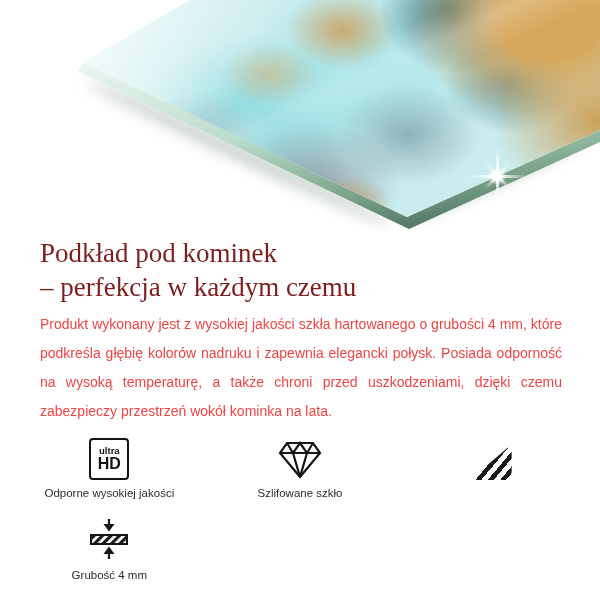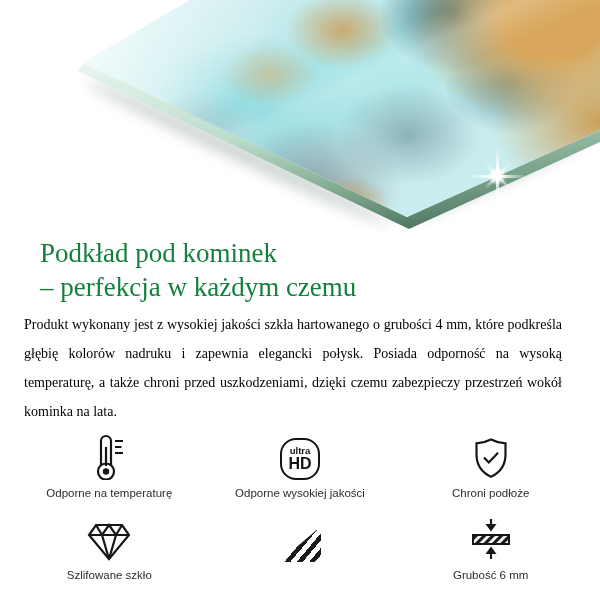--- a/index.html
+++ b/index.html
@@ -46,30 +46,30 @@
     background:linear-gradient(90deg,rgba(255,255,255,0),#fff 45%,#fff 55%,rgba(255,255,255,0));}
   .ray-d1{left:-1.5px;top:-18px;width:3px;height:36px;transform:rotate(45deg);
     background:linear-gradient(180deg,rgba(255,255,255,0),#fff 50%,rgba(255,255,255,0));}
   .ray-d2{left:-1.5px;top:-18px;width:3px;height:36px;transform:rotate(-45deg);
     background:linear-gradient(180deg,rgba(255,255,255,0),#fff 50%,rgba(255,255,255,0));}
   .glow{left:-9px;top:-9px;width:18px;height:18px;border-radius:50%;
     background:radial-gradient(circle,#fff 0%,rgba(255,255,255,0.7) 40%,rgba(255,255,255,0) 75%);}
 
   
   .heading{margin:4px 40px 0;font-family:"Liberation Serif","DejaVu Serif",serif;
-    font-weight:400;font-size:27px;line-height:34px;color:#15803d;}
-  .desc{margin:6px 38px 0 24px;font-size:14px;line-height:29px;text-align:justify;color:#000000;font-family:Liberation Serif, serif;}
+    font-weight:400;font-size:27px;line-height:34px;color:#7f1d1d;}
+  .desc{margin:6px 38px 0 40px;font-size:14px;line-height:29px;text-align:justify;color:#ef4444;}
 
   
   .features{display:grid;grid-template-columns:repeat(3,1fr);row-gap:16px;margin:8px 14px 0;}
   .feature{display:flex;flex-direction:column;align-items:center;}
   .icon-box{height:46px;display:flex;align-items:flex-end;justify-content:center;}
   .feature-label{margin-top:6px;font-size:11.5px;line-height:14px;color:#2d2d2d;}
   .icon-stroke{stroke:#161616;stroke-width:2.2;fill:none;}
-  .hd-badge{width:36px;height:38px;border:2.6px solid #141414;border-radius:16px;
+  .hd-badge{width:36px;height:38px;border:2.6px solid #141414;border-radius:4px;
     display:flex;flex-direction:column;align-items:center;justify-content:center;color:#111;}
   .hd-top{font-size:9.5px;line-height:10px;font-weight:700;}
   .hd-bottom{font-size:16px;line-height:16px;font-weight:800;}
   .stripes{width:42px;height:38px;
     background:repeating-linear-gradient(130deg,#1a1a1a 0 4.5px,transparent 4.5px 9.5px);
     clip-path:polygon(0% 100%,100% 6%,100% 100%);}
 </style>
 </head>
 <body>
 
@@ -88,52 +88,31 @@
         <i class="ray-h"></i>
     </div>
   </div>
 
   <h1 class="heading"><span>Podkład pod kominek</span><br><span>– perfekcja w każdym czemu</span></h1>
 
   <p class="desc">Produkt wykonany jest z wysokiej jakości szkła hartowanego o grubości 4 mm, które podkreśla głębię kolorów nadruku i zapewnia elegancki połysk. Posiada odporność na wysoką temperaturę, a także chroni przed uszkodzeniami, dzięki czemu zabezpieczy przestrzeń wokół kominka na lata.</p>
 
   <div class="features">
 
-    <div class="feature">
-      <div class="icon-box">
-        <svg width="36" height="46" viewBox="0 0 36 46">
-          <path class="icon-stroke" d="M10,31.2 V7 a5,5 0 0 1 10,0 V31.2"></path>
-          <circle class="icon-stroke" cx="15" cy="37.5" r="8"></circle>
-          <line class="icon-stroke" x1="15" y1="13" x2="15" y2="32"></line>
-          <circle cx="15" cy="37.5" r="3.2" fill="#161616"></circle>
-          <path class="icon-stroke" d="M24,7 H32 M24,13 H30.5 M24,19 H32"></path>
-        </svg>
-      </div>
-      <div class="feature-label">Odporne na temperaturę</div>
-    </div>
 
     <div class="feature">
       <div class="icon-box">
         <div class="hd-badge">
           <span class="hd-top">ultra</span>
           <span class="hd-bottom">HD</span>
         </div>
       </div>
       <div class="feature-label">Odporne wysokiej jakości</div>
     </div>
 
-    <div class="feature">
-      <div class="icon-box">
-        <svg width="40" height="44" viewBox="0 0 40 44">
-          <path class="icon-stroke" d="M20,3.5 C24.5,5.8 29.5,7 34.5,7.3 V18.5 C34.5,29.5 28.5,36.8 20,40.8 C11.5,36.8 5.5,29.5 5.5,18.5 V7.3 C10.5,7 15.5,5.8 20,3.5 Z"></path>
-          <path class="icon-stroke" d="M13,21.5 L17.8,26.5 L27,16.8"></path>
-        </svg>
-      </div>
-      <div class="feature-label">Chroni podłoże</div>
-    </div>
 
     <div class="feature">
       <div class="icon-box">
         <svg width="46" height="40" viewBox="0 0 46 40">
           <path class="icon-stroke" stroke-width="2" d="M10,3 H36 L43,13 L23,37 L3,13 Z"></path>
           <path class="icon-stroke" stroke-width="2" d="M3,13 H43 M10,3 L16,13 L23,3 L30,13 L36,3 M16,13 L23,37 M30,13 L23,37"></path>
         </svg>
       </div>
       <div class="feature-label">Szlifowane szkło</div>
     </div>
@@ -152,17 +131,17 @@
               <rect width="3.2" height="6" fill="#1a1a1a"></rect>
             </pattern>
           </defs>
           <rect x="5" y="19" width="36" height="9" fill="url(#hatch)" stroke="#161616" stroke-width="2"></rect>
           <line class="icon-stroke" stroke-width="2.4" x1="23" y1="3" x2="23" y2="8.5"></line>
           <polygon points="17.5,8 28.5,8 23,15.5" fill="#161616"></polygon>
           <line class="icon-stroke" stroke-width="2.4" x1="23" y1="43" x2="23" y2="37.5"></line>
           <polygon points="17.5,38 28.5,38 23,30.5" fill="#161616"></polygon>
         </svg>
       </div>
-      <div class="feature-label">Grubość 6 mm</div>
+      <div class="feature-label">Grubość 4 mm</div>
     </div>
 
   </div>
 </div>
 
 </body></html>

